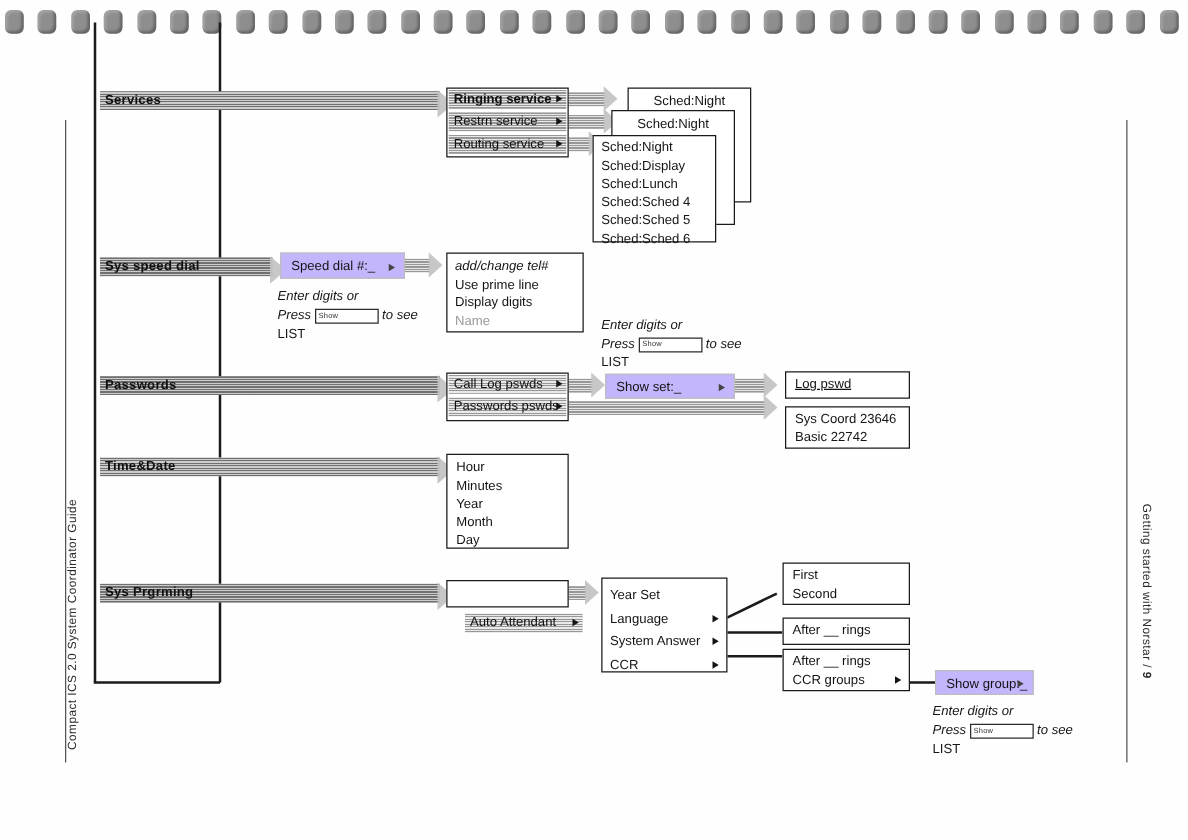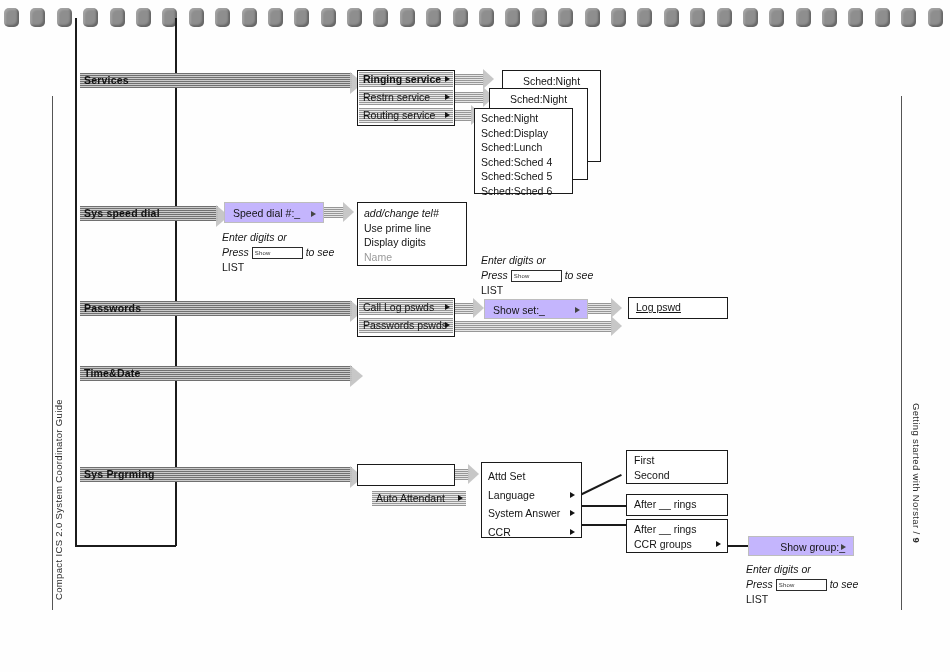--- a/index.html
+++ b/index.html
@@ -330,42 +330,53 @@
   </div>
   <div class="band" style="left:588px;top:303px;width:24px;height:11px;"></div>
   <div class="bandtip" style="left:611px;top:298px;border-top-width:10px;border-bottom-width:10px;border-left-width:11px;"></div>
 
   <div class="band" style="left:452px;top:321px;width:160px;height:11px;"></div>
   <div class="bandtip" style="left:611px;top:316px;border-top-width:10px;border-bottom-width:10px;border-left-width:11px;"></div>
 
   <div class="box" style="left:628px;top:297px;width:100px;height:22px;padding:2px 7px;text-decoration:underline;">
     <div class="it">Log pswd</div>
   </div>
+  <div class="box" style="left:628px;top:325px;width:100px;height:34px;padding:2px 7px;">
+    <div class="it">Sys Coord 23646</div>
+    <div class="it">Basic 22742</div>
+  </div>
 
   <div class="band dark" style="left:80px;top:366px;width:272px;"></div>
   <div class="bandtip" style="left:350px;top:365px;"></div>
   <div class="rowlabel" style="left:80px;top:367px;">Time&amp;Date</div>
 
+  <div class="box" style="left:357px;top:363px;width:98px;height:76px;padding:3px 7px;">
+    <div class="it">Hour</div>
+    <div class="it">Minutes</div>
+    <div class="it">Year</div>
+    <div class="it">Month</div>
+    <div class="it">Day</div>
+  </div>
 
   <div class="band dark" style="left:80px;top:467px;width:272px;"></div>
   <div class="bandtip" style="left:350px;top:466px;"></div>
   <div class="rowlabel" style="left:80px;top:468px;">Sys Prgrming</div>
 
   <div class="box" style="left:357px;top:464px;width:98px;height:22px;padding:0;">
     <div class="sitem" style="left:14px;top:2px;width:94px;margin-top:24px;">
       <span>Auto Attendant</span>
       <span class="caret"></span>
     </div>
   </div>
   <div class="band" style="left:453px;top:469px;width:16px;height:11px;"></div>
   <div class="bandtip" style="left:468px;top:464px;border-top-width:10px;border-bottom-width:10px;border-left-width:11px;"></div>
 
   <div class="box" style="left:481px;top:462px;width:101px;height:76px;padding:4px 6px;line-height:18.5px;">
     <div class="it">
-      <span>Attd Set</span>
+      <span>Year Set</span>
     </div>
     <div class="it">
       <span>Language</span>
       <span class="caret" style="top:6px;"></span>
     </div>
     <div class="it">
       <span>System Answer</span>
       <span class="caret" style="top:6px;"></span>
     </div>
     <div class="it">
@@ -390,21 +401,21 @@
       <span>After __ rings</span>
     </div>
     <div class="it">
       <span>CCR groups</span>
       <span class="caret" style="top:4px;right:-1px;"></span>
     </div>
   </div>
 
   <div class="conn" style="left:728px;top:545px;width:22px;"></div>
 
-  <div class="lbox" style="left:748px;top:536px;width:106px;height:20px;padding-top:3px;text-align:right;">
+  <div class="lbox" style="left:748px;top:536px;width:79px;height:20px;padding-top:3px;text-align:right;">
     <span>Show group:_</span>
     <span style="position:absolute;right:7px;top:7px;width:0;height:0;
                  border-top:3.4px solid transparent;border-bottom:3.4px solid transparent;
                  border-left:5.2px solid #444;"></span>
   </div>
 
   <div class="note" style="left:746px;top:562px;">
     <div><i>Enter digits or</i></div>
     <div><i>Press</i>
       <span class="key">Show</span>

